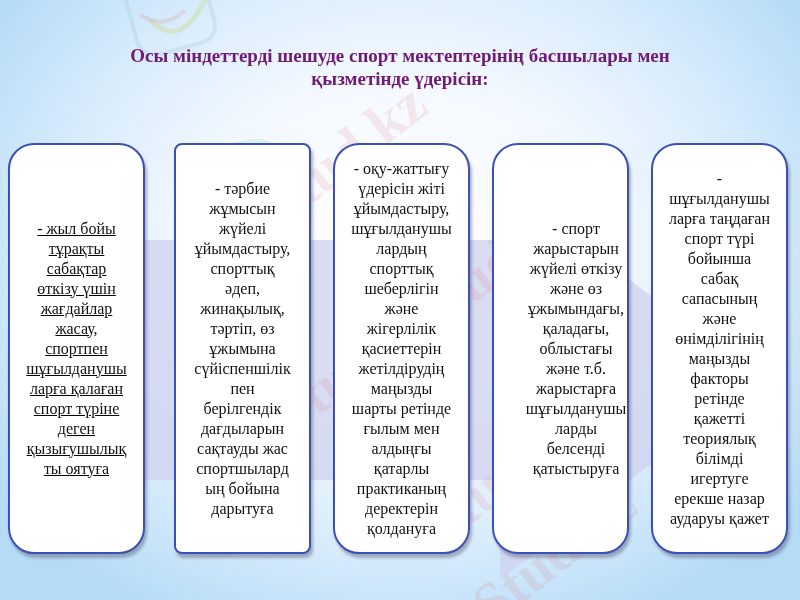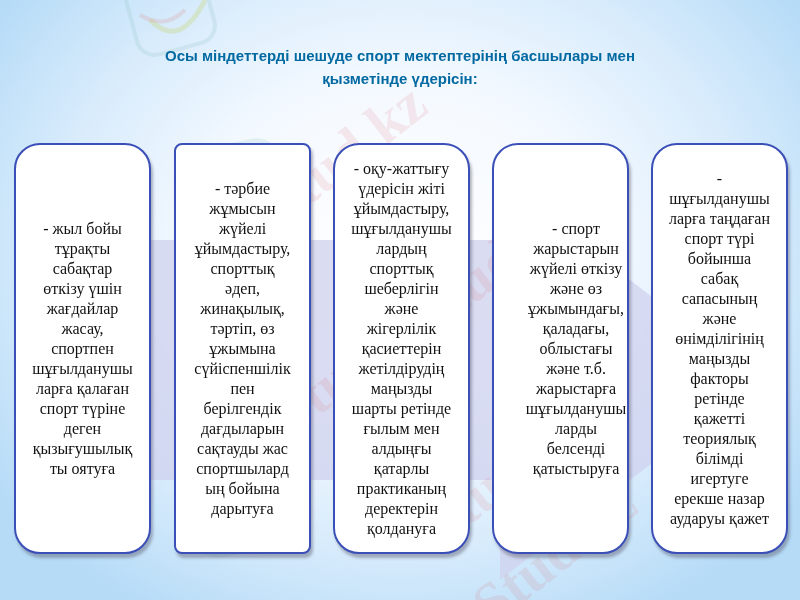--- a/index.html
+++ b/index.html
@@ -25,25 +25,25 @@
       width: 800px;
       height: 600px;
       pointer-events: none;
     }
     .title {
       position: absolute;
       left: 60px;
       top: 44px;
       width: 680px;
       text-align: center;
-      font-family: Liberation Sans, sans-serif;
+      font-family: Liberation Serif, serif;
       font-weight: bold;
-      font-size: 15px;
+      font-size: 19px;
       line-height: 23px;
-      color: #0369a1;
+      color: #701a75;
       margin: 0;
     }
     .title span { display: block; }
     .box {
       position: absolute;
       top: 143px;
       width: 137px;
       height: 411px;
       background: #ffffff;
       border: 2.5px solid #3f51b5;
@@ -103,21 +103,21 @@
 <div class="watermark" style="left:400px;top:230px;">Stud.kz</div>
 <div class="watermark" style="left:260px;top:330px;">Stud.kz</div>
 <div class="watermark" style="left:410px;top:440px;">Stud.kz</div>
 <div class="watermark" style="left:460px;top:520px;">Stud.kz</div>
 
 <h1 class="title">
   <span>Осы міндеттерді шешуде спорт мектептерінің басшылары мен</span>
   <span>қызметінде үдерісін:</span>
 </h1>
 
-<div class="box" style="left:14px;">
+<div class="box" style="left:8px;text-decoration:underline;">
   <div class="box-text">- жыл бойы
 тұрақты
 сабақтар
 өткізу үшін
 жағдайлар
 жасау,
 спортпен
 шұғылданушы
 ларға қалаған
 спорт түріне

